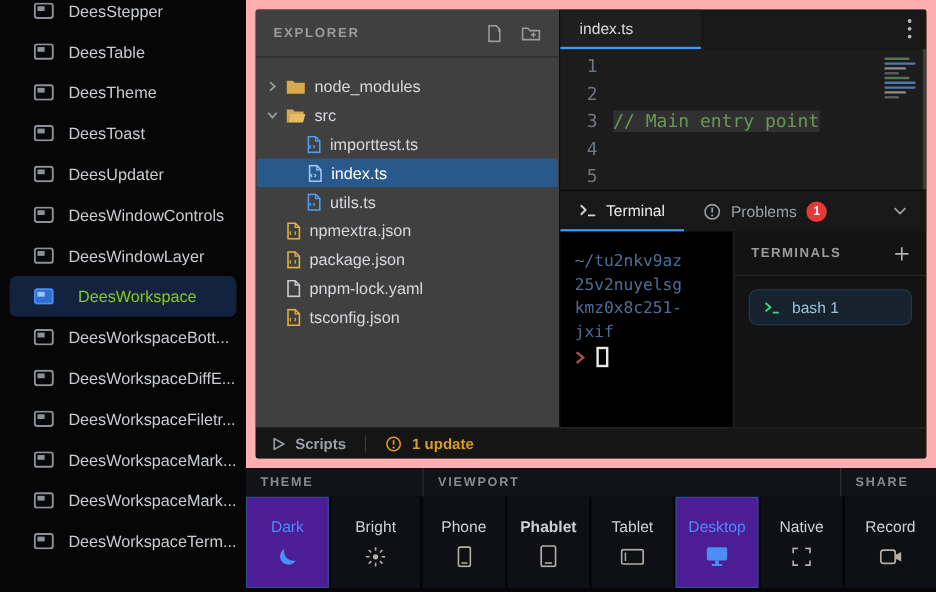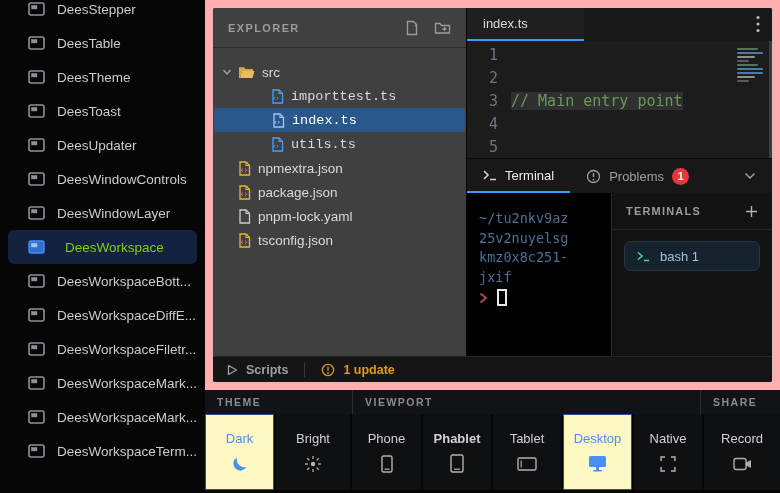--- a/index.html
+++ b/index.html
@@ -27,21 +27,21 @@
   .exp-head { height: 40px; flex: 0 0 40px; display: flex; align-items: center; justify-content: space-between;
               padding: 0 15px; border-bottom: 1px solid #2c2c2c; }
   .exp-title { font-size: 11px; letter-spacing: 1.4px; font-weight: 700; color: #9b9b9b; }
   .exp-actions { display: flex; gap: 14px; }
   .tree { padding-top: 12px; }
   .trow { height: 24px; display: flex; align-items: center; color: #d6d9dd; font-size: 13.5px;
           padding-left: 8px; cursor: pointer; }
   .trow .chev { width: 12px; margin-right: 5px; display: flex; justify-content: center; }
   .trow .fico { margin-right: 7px; display: flex; }
   .trow.file-root { padding-left: 25px; }
-  .trow.file-child { padding-left: 58px; font-family: Liberation Mono, monospace; }
+  .trow.file-child { padding-left: 42px; }
   .trow.sel { background: #29598a; border-radius: 3px; margin: 0 1px; color: #fff; }
 
   
   .rightcol { flex: 1; display: flex; flex-direction: column; min-width: 0; }
   .tabbar { height: 33px; flex: 0 0 33px; background: #181818; display: flex; position: relative; }
   .tab { width: 117px; background: #1f1f1f; border-bottom: 2px solid #3b9eff; display: flex;
          align-items: center; padding: 0 16px; color: #d8dadd; font-size: 13px; cursor: pointer; }
   .kebab { position: absolute; right: 12px; top: 7px; cursor: pointer; }
   .editor { height: 117px; flex: 0 0 117px; background: #1c1c1c; display: flex; position: relative;
             overflow: hidden; padding-top: 3px; }
@@ -98,21 +98,21 @@
   .tb-sec.s0 { width: 147px; }
   .tb-sec.s1 { width: 348px; border-left: 1px solid #2a2d31; }
   .tb-sec.s2 { flex: 1; border-left: 1px solid #2a2d31; }
   .tb-btns { flex: 1; display: flex; gap: 2px; padding-bottom: 3px; background: #050505; }
   .tbtn { background: #0e1014; display: flex; flex-direction: column; align-items: center;
           justify-content: center; gap: 8px; color: #ced2d8; font-size: 13px; cursor: pointer; }
   .tbtn .ic { height: 20px; display: flex; align-items: center; justify-content: center; }
   .tbtn.b0 { width: 69px; } .tbtn.b1 { width: 74px; } .tbtn.b2 { width: 69px; }
   .tbtn.b3 { width: 68px; font-weight: bold; } .tbtn.b4 { width: 68px; } .tbtn.b5 { width: 69px; }
   .tbtn.b6 { width: 68px; } .tbtn.b7 { flex: 1; }
-  .tbtn.sel { background: #fef9c3; border: 1px solid #2c4f90; color: #4c8df6; align-items: center; }
+  .tbtn.sel { background: #4c1d95; border: 1px solid #2c4f90; color: #4c8df6; align-items: center; }
 </style>
 </head>
 <body>
 
 <div class="sidebar">
   <div class="sidebar-list">
     <div class="side-item">
       <svg width="17" height="14" viewBox="0 0 17 14">
           <rect x="1" y="1" width="15" height="12" rx="2" fill="none" stroke="#8d9298" stroke-width="1.6"></rect>
           <rect x="3.2" y="3.2" width="6" height="4" fill="#8d9298"></rect>
@@ -227,20 +227,33 @@
               </svg>
             <svg width="17" height="16" viewBox="0 0 17 16">
                 <path d="M1.5 3.5h4.5l1.5 2h8v7.5h-14z" fill="none" stroke="#9b9b9b" stroke-width="1.3"></path>
                 <path d="M8.5 9h4M10.5 7v4" stroke="#9b9b9b" stroke-width="1.3"></path>
               </svg>
           </div>
         </div>
         <div class="tree">
           <div class="trow">
             <span class="chev">
+                <svg width="8" height="10" viewBox="0 0 8 10">
+                  <polyline points="2,1.5 6,5 2,8.5" fill="none" stroke="#9aa0a6" stroke-width="1.4"></polyline>
+                </svg>
+              </span>
+            <span class="fico">
+                <svg width="17" height="14" viewBox="0 0 17 14">
+                  <path d="M1 2.2h5l1.4 1.8H16v8.2a1 1 0 0 1-1 1H2a1 1 0 0 1-1-1z" fill="#d7a94b"></path>
+                </svg>
+              </span>
+            <span>node_modules</span>
+          </div>
+          <div class="trow">
+            <span class="chev">
                 <svg width="10" height="8" viewBox="0 0 10 8">
                   <polyline points="1.5,2 5,6 8.5,2" fill="none" stroke="#9aa0a6" stroke-width="1.4"></polyline>
                 </svg>
               </span>
             <span class="fico">
                 <svg width="17" height="14" viewBox="0 0 17 14">
                   <path d="M1 2.2h5l1.4 1.8H15v2H4L2 13H1z" fill="#d7a94b"></path>
                   <path d="M4 6h12.5L14.5 13H2z" fill="#e7bc63"></path>
                 </svg>
               </span>

